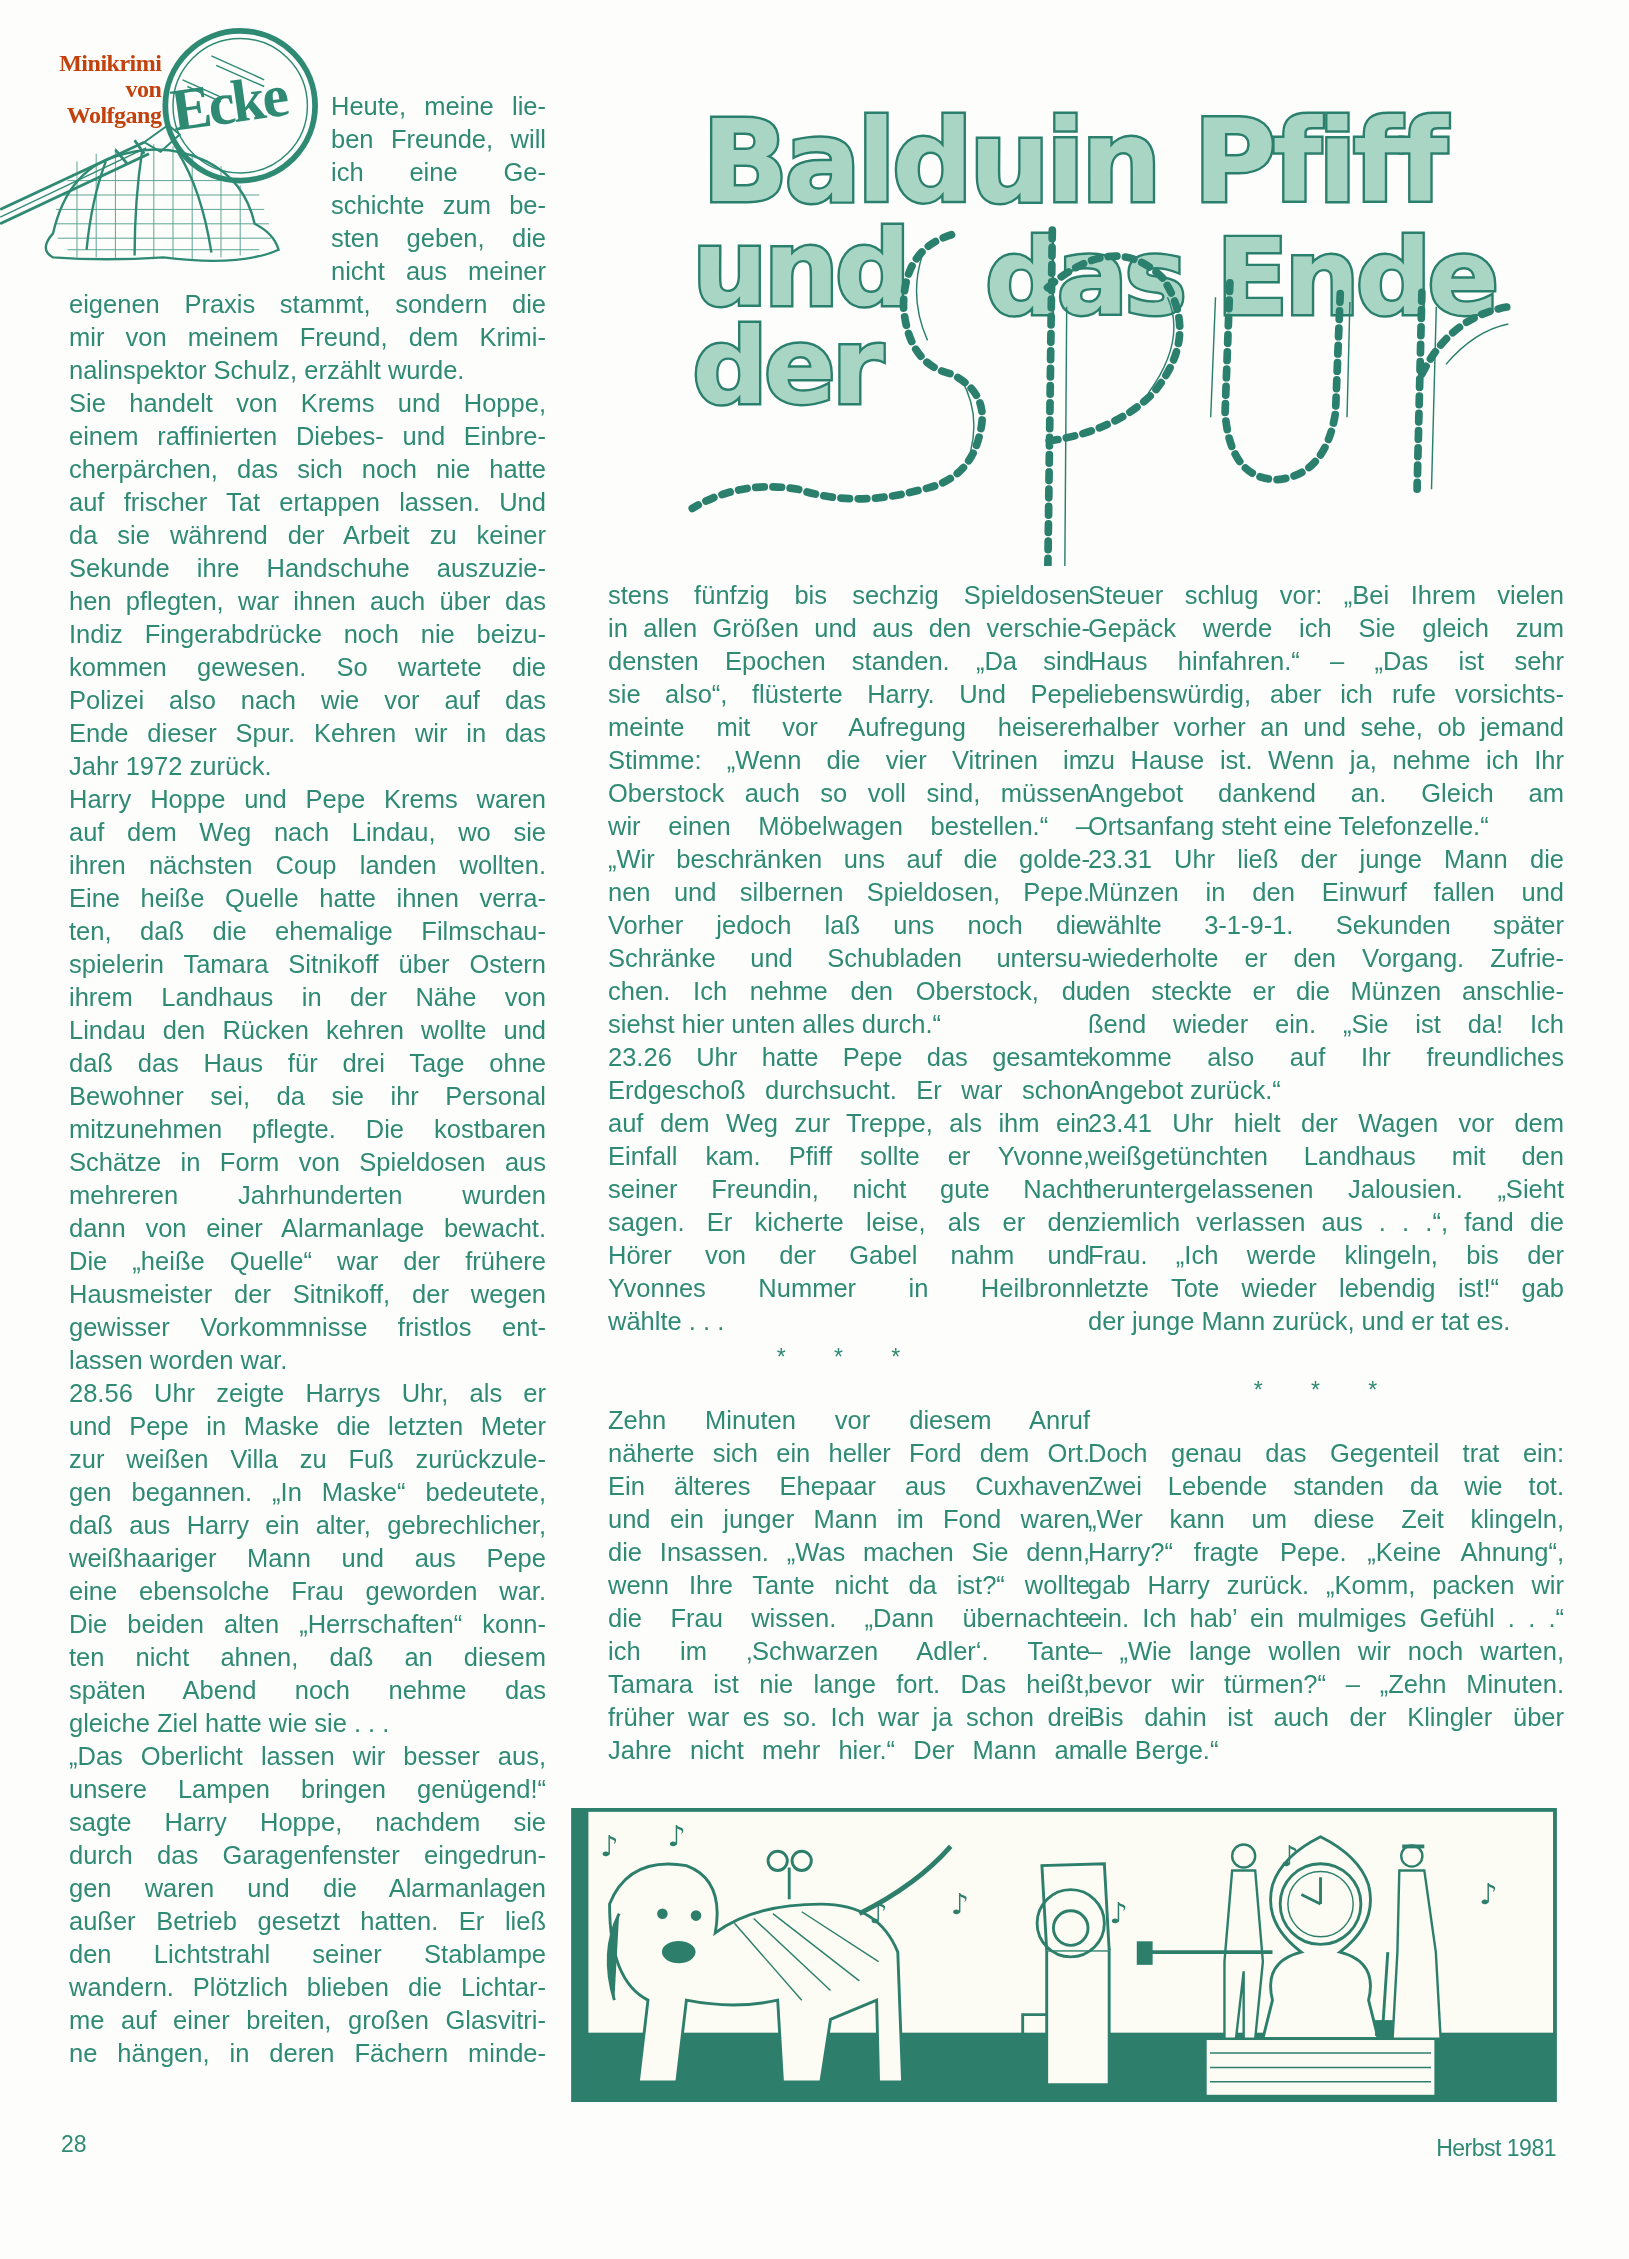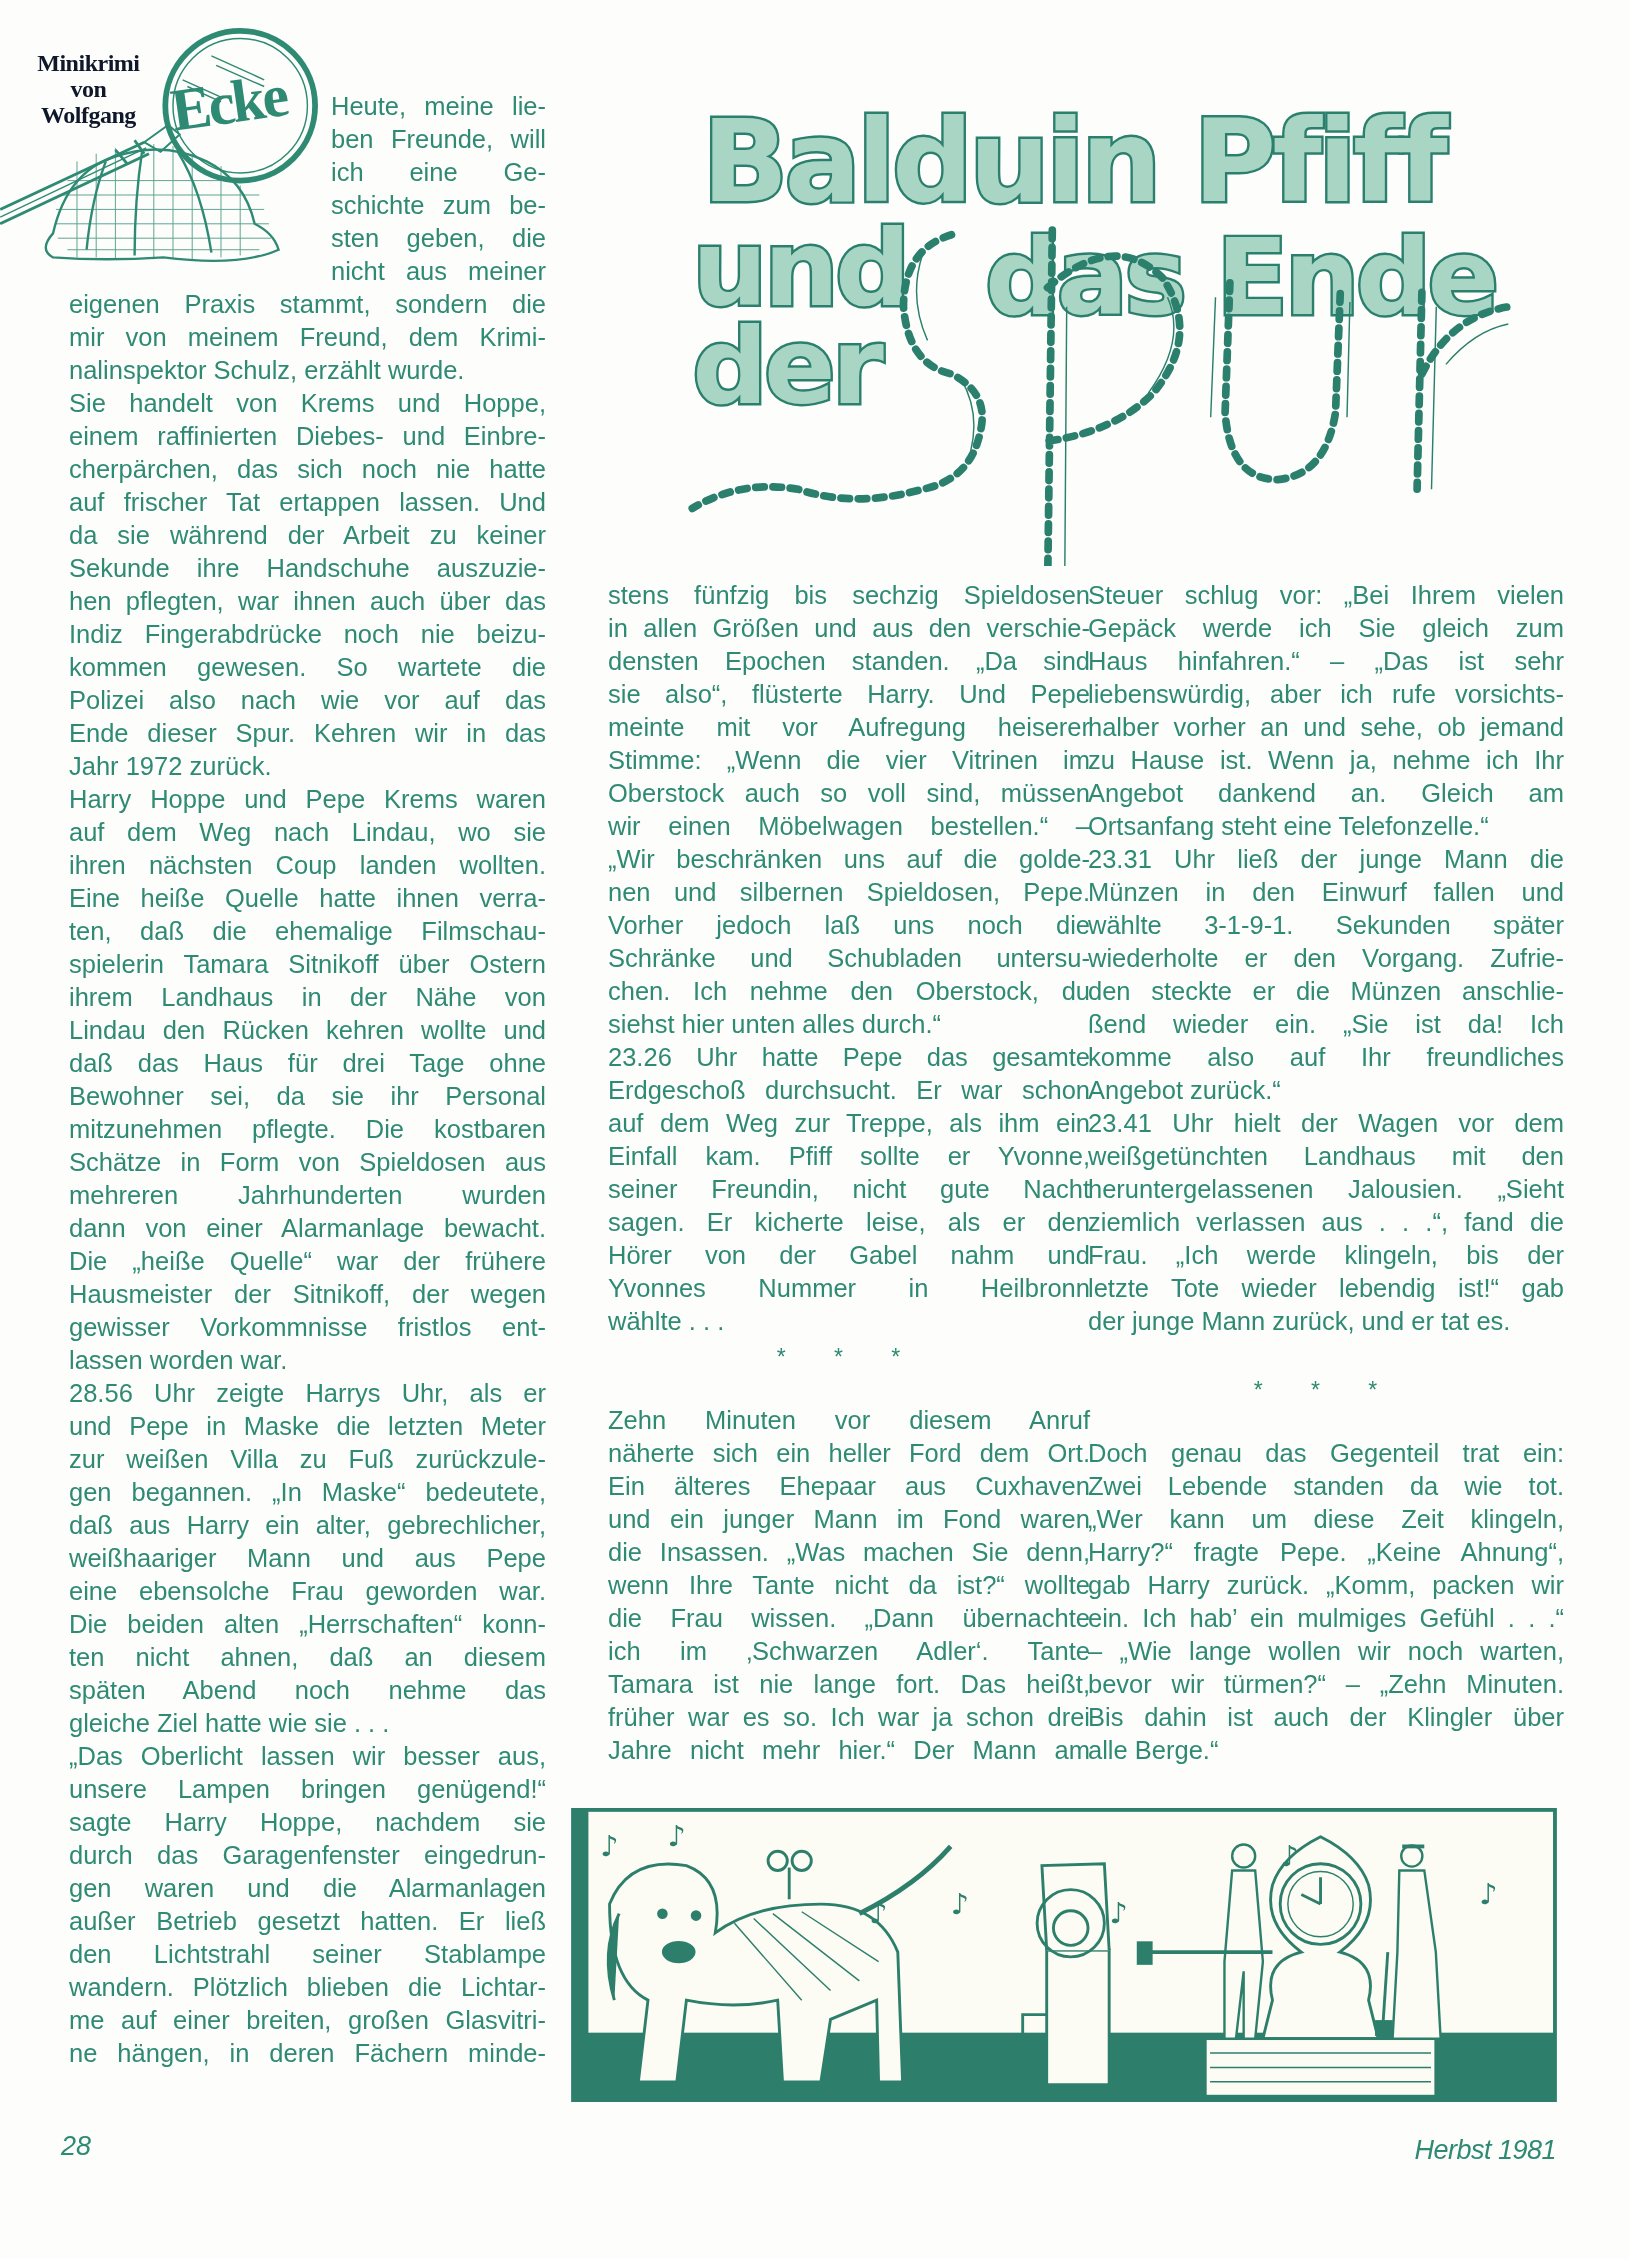--- a/index.html
+++ b/index.html
@@ -4,25 +4,25 @@
 <style>
   html, body { margin:0; padding:0; }
   body { width:1629px; height:2260px; background:#fdfdfb; position:relative; overflow:hidden;
          font-family:"Liberation Sans", sans-serif; color:#2f8a74; }
   .abs { position:absolute; }
   .col { position:absolute; font-size:25.5px; line-height:33px; text-align:justify; hyphens:manual; }
   .col .line { display:block; text-align:justify; text-align-last:justify; white-space:nowrap; height:33px; }
   .col .line.last { text-align-last:left; }
   .stars { text-align:center; letter-spacing:21px; font-size:23px; height:33px; line-height:38px; }
   .gap { height:33px; }
-  .byline { position:absolute; font-family:"Liberation Serif", serif; font-weight:bold; color:#0f172a;
-            text-align:center; font-size:24px; line-height:26px; letter-spacing:-0.5px; }
+  .byline { position:absolute; font-family:"Liberation Serif", serif; font-weight:bold; color:#c2410c;
+            text-align:right; font-size:24px; line-height:26px; letter-spacing:-0.5px; }
   .title-word { font-family:"DejaVu Sans", sans-serif; font-weight:bold; fill:#a9d5c5;
                 stroke:#2a7f6d; stroke-width:5px; paint-order:stroke; letter-spacing:-4px; }
-  .footer { position:absolute; font-size:27px;font-style:italic; }
+  .footer { position:absolute; font-size:23px; }
 </style>
 </head>
 <body>
 
 <div class="abs" style="left:0;top:27px;width:322px;height:240px;">
   <svg width="322" height="240" viewBox="0 0 335 250">
 
     <g stroke="#2f8a74" stroke-width="3" fill="none">
       <path d="M0 190 L150 120"></path>
       <path d="M0 205 L155 132"></path>

